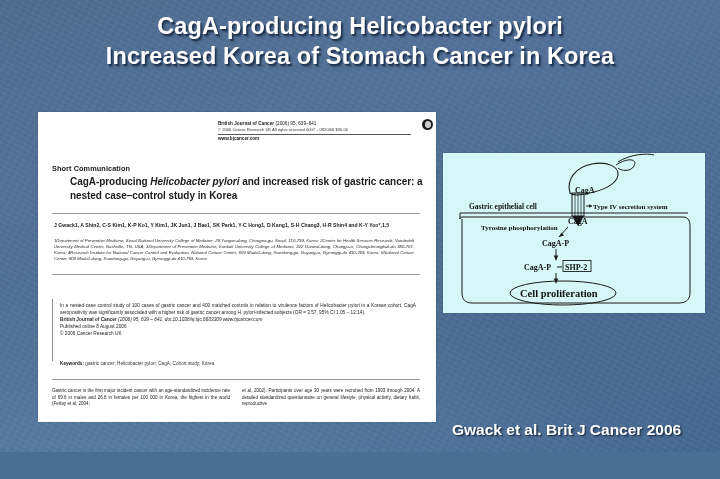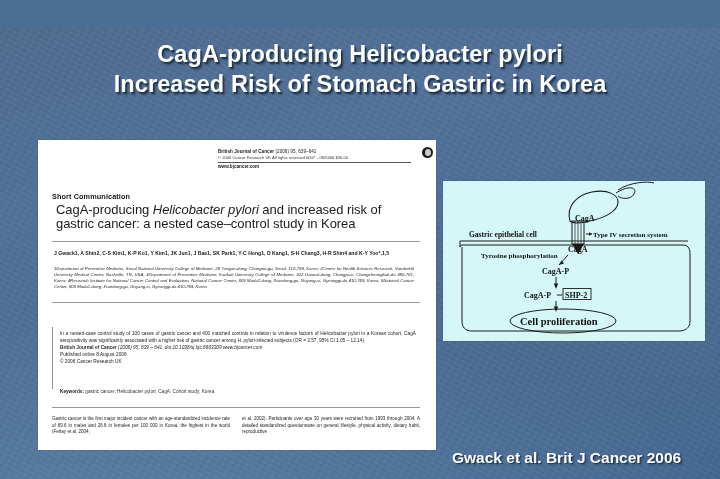--- a/index.html
+++ b/index.html
@@ -6,21 +6,20 @@
   body{
     width:720px;height:479px;overflow:hidden;
     font-family:"Liberation Sans",sans-serif;
     background:#4a6e94;
   }
   #slide{
     position:relative;width:720px;height:452px;
     background:
       radial-gradient(ellipse 140% 90% at 20% 115%, rgba(120,160,200,0.40) 0%, rgba(120,160,200,0) 60%),
       linear-gradient(165deg,#4f6d8e 0%,#52719a 28%,#4e6e95 55%,#496a92 80%,#456891 100%);
-    margin-top: 28px;
   }
   #slide::after{
     content:"";position:absolute;inset:0;pointer-events:none;
     background:
       repeating-linear-gradient(27deg, rgba(255,255,255,0.022) 0 2px, rgba(0,0,0,0.018) 2px 5px),
       repeating-linear-gradient(-61deg, rgba(255,255,255,0.016) 0 3px, rgba(0,0,0,0.012) 3px 7px);
     opacity:.85;
   }
 
   
@@ -54,22 +53,22 @@
     position:absolute;right:3px;top:7px;width:11px;height:11px;border-radius:50%;
     background:#1d1d1d;
   }
   .jh-logo::before{
     content:"";position:absolute;left:2.5px;top:2px;width:6px;height:7px;border-radius:50% 50% 45% 45%;
     background:#fff;opacity:.78;
   }
 
   .sc-label{position:absolute;left:14px;top:52px;font-size:7.3px;font-weight:bold;letter-spacing:.1px;text-align:center;}
   .art-title{
-    position:absolute;left:18px;top:63px;width:360px;
-    font-size:13px;line-height:14.2px;font-weight:400;color:#1b1b1b;
+    position:absolute;left:32px;top:63px;width:360px;
+    font-size:10px;line-height:14.2px;font-weight:700;color:#1b1b1b;
     letter-spacing:-.05px;
   }
   .art-title i{font-style:italic;}
 
   .rule-top{position:absolute;left:14px;top:101px;width:368px;height:.7px;background:#9a9a9a;}
 
   .authors{
     position:absolute;left:16px;top:110px;width:362px;
     font-size:5.1px;line-height:7.2px;font-weight:bold;letter-spacing:.02px;
   }
@@ -121,21 +120,21 @@
     text-align:right;
   }
 </style>
 </head>
 <body>
 
 <div id="slide">
 
   <div class="title-block">
     <div class="title-line">CagA-producing Helicobacter pylori</div>
-    <div class="title-line">Increased Risk of Stomach Gastric in Korea</div>
+    <div class="title-line">Increased Korea of Stomach Cancer in Korea</div>
   </div>
 
   <div class="paper">
     <div class="paper-inner">
 
       <div class="journal-head">
         <div class="jh-line1"><span>British Journal of Cancer</span><em> (2006) 95, 639–641</em></div>
         <div class="jh-line2">© 2006 Cancer Research UK   All rights reserved 0007 – 0920/06   $30.00</div>
         <div class="jh-rule"></div>
         <div class="jh-line3">www.bjcancer.com</div>

